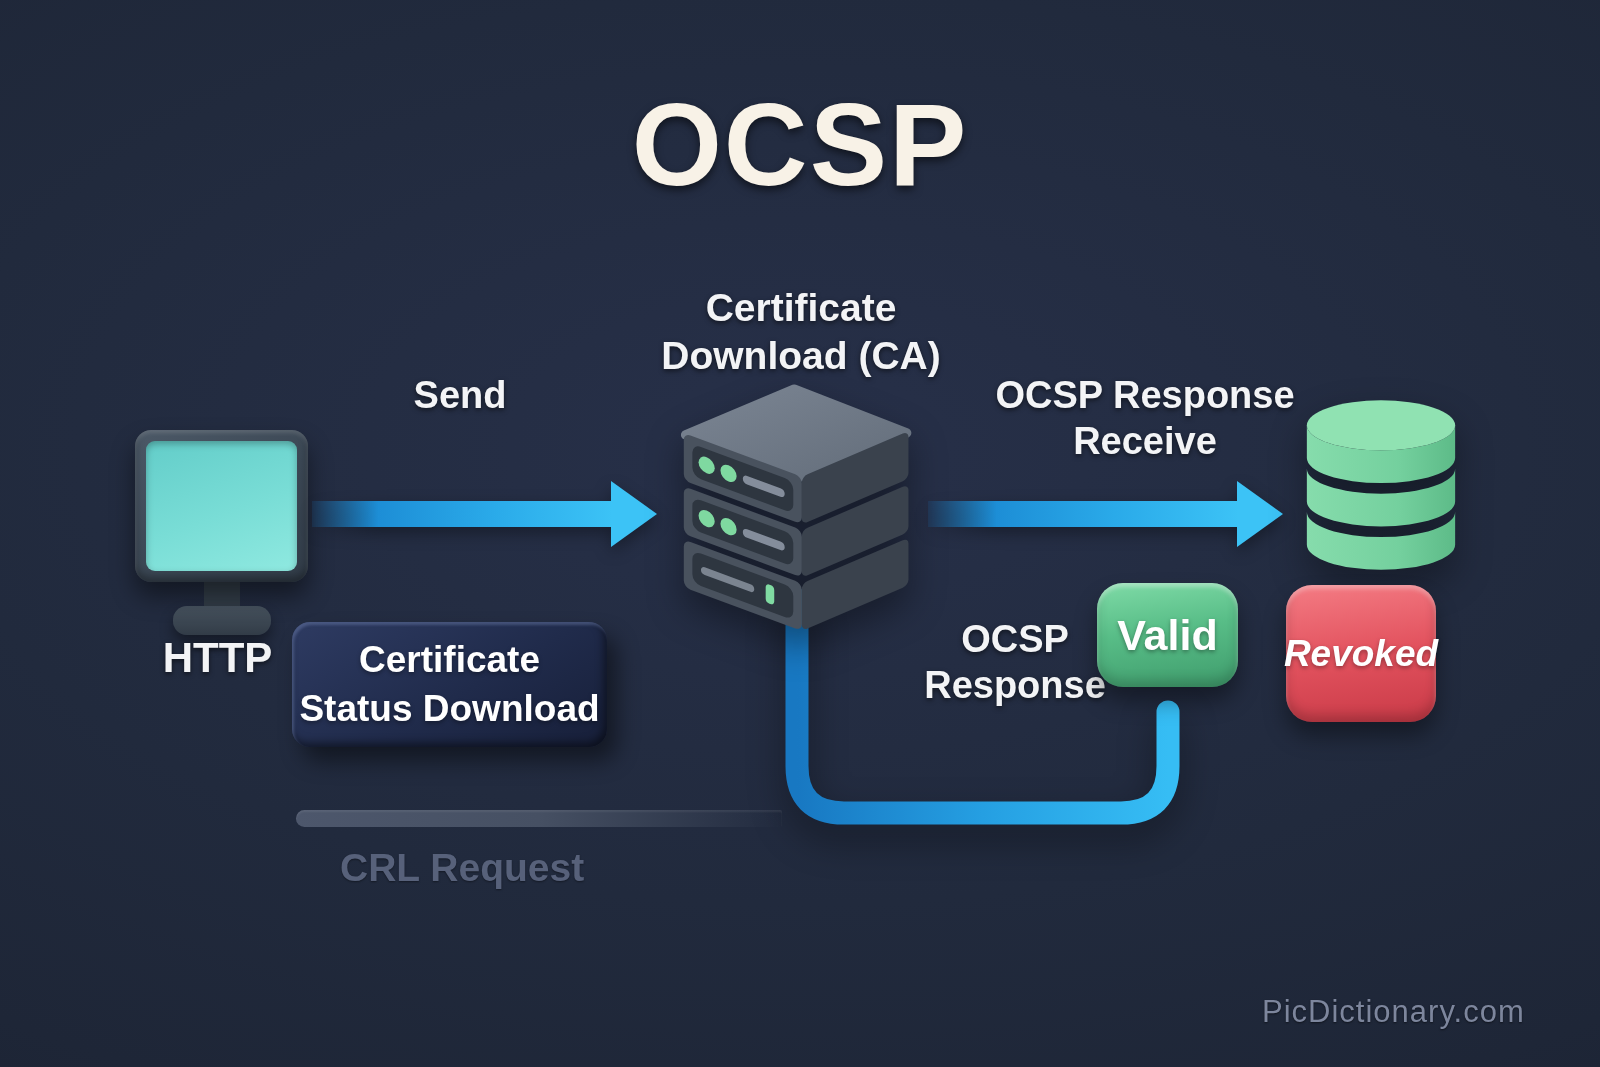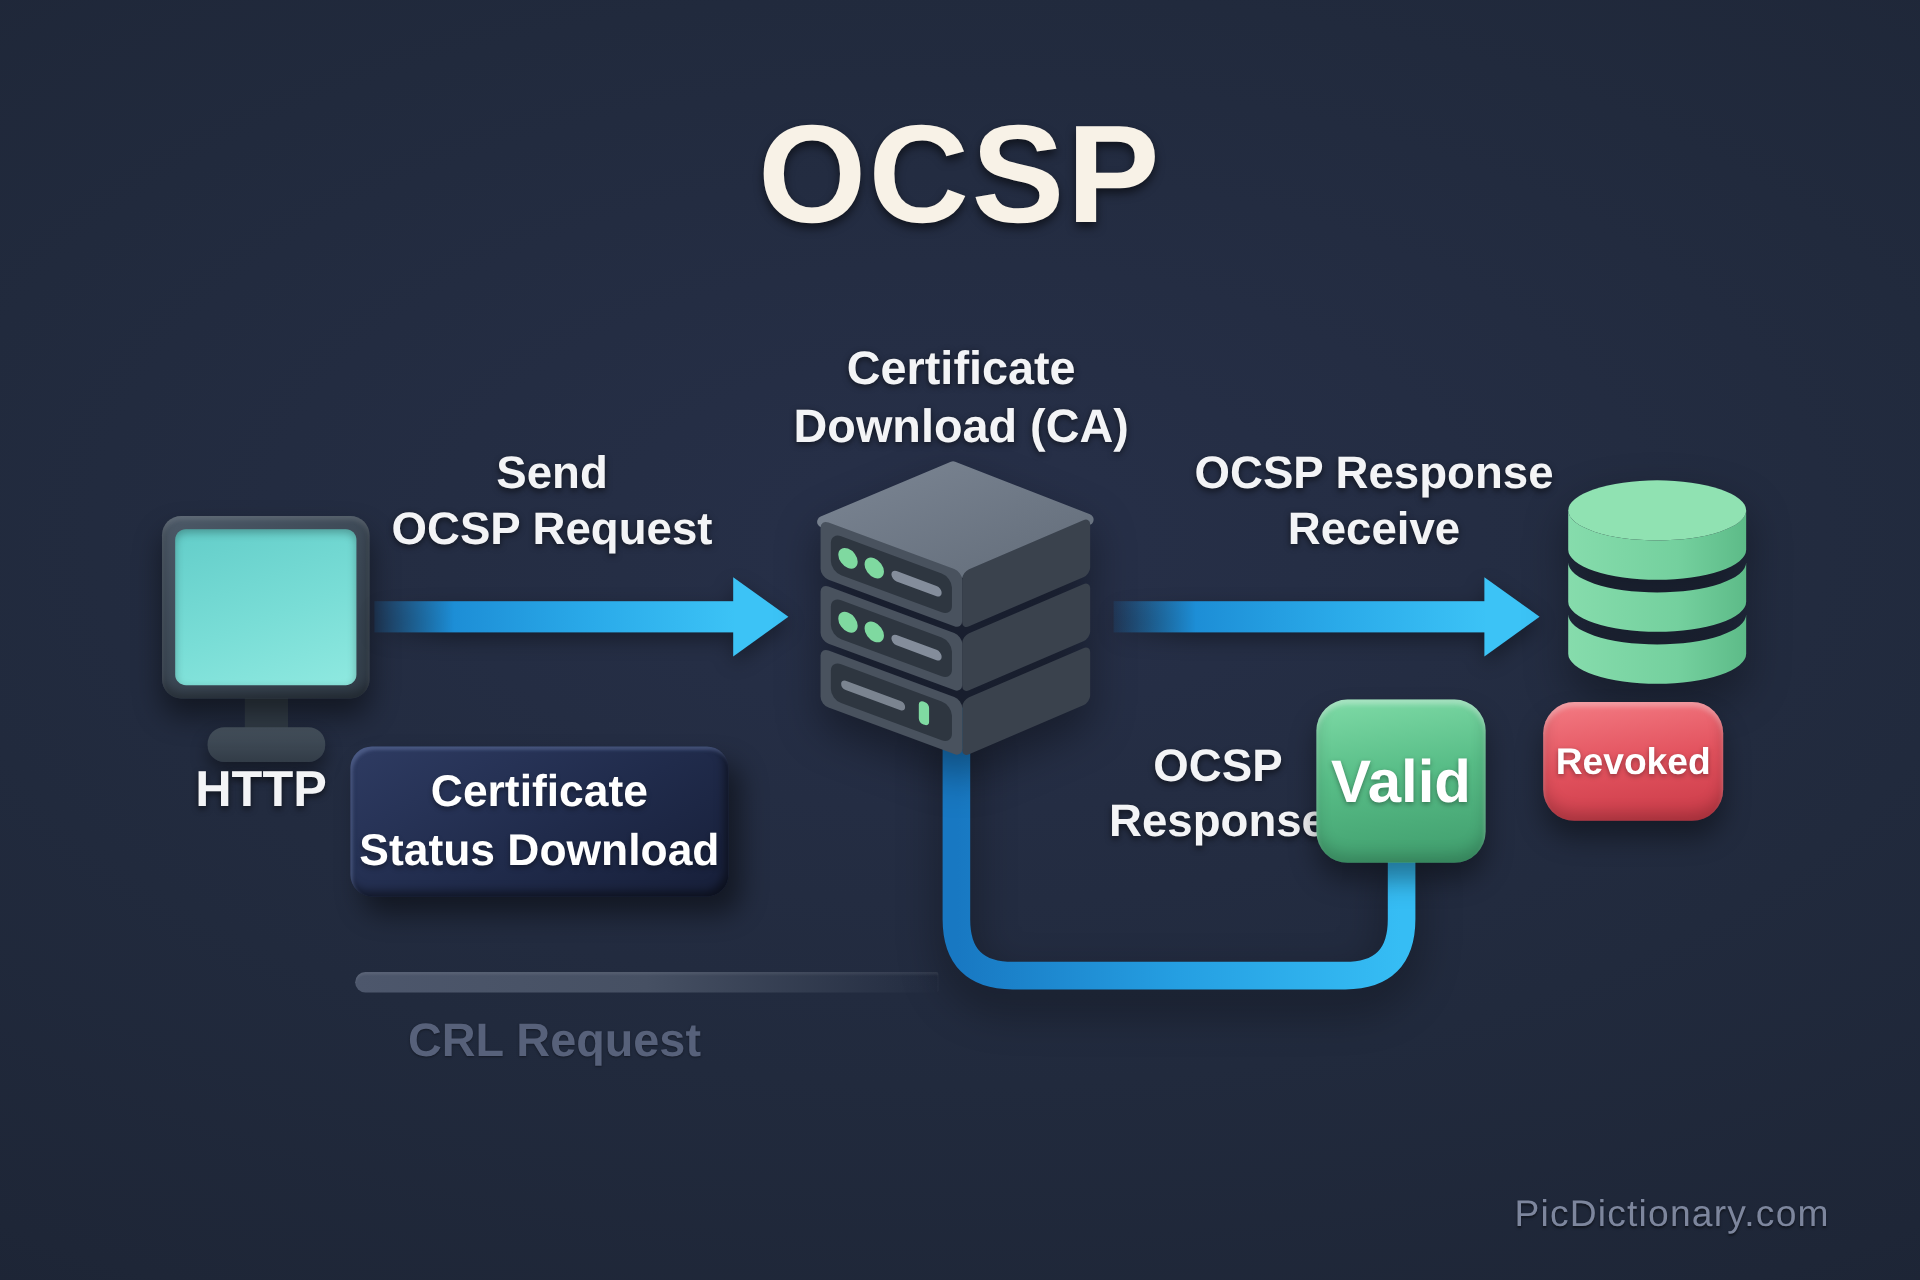--- a/index.html
+++ b/index.html
@@ -48,26 +48,26 @@
   #server-svg{left:680px;top:384px;width:238px;height:256px;}
   #db-svg{left:1303px;top:395px;width:156px;height:182px;}
   #connector-svg{left:0;top:0;width:1600px;height:1067px;pointer-events:none;}
 
   
   .badge{position:absolute;display:flex;flex-direction:column;align-items:center;justify-content:center;
     color:#ffffff;font-weight:bold;text-align:center;text-shadow:0 2px 4px rgba(0,0,0,.35);}
   .cert-badge{left:292px;top:622px;width:315px;height:125px;border-radius:18px;font-size:37px;line-height:1.3;
     background:linear-gradient(150deg,#2e3b62 0%,#202b4b 55%,#171f39 100%);
     box-shadow:inset 2px 3px 3px rgba(135,155,205,.35), inset -3px -4px 8px rgba(0,0,0,.5), 10px 14px 22px rgba(0,0,0,.45);}
-  .valid-badge{left:1097px;top:583px;width:141px;height:136px;border-radius:26px;font-size:50px;
+  .valid-badge{left:1097px;top:583px;width:141px;height:104px;border-radius:26px;font-size:43px;
     background:linear-gradient(172deg,#7fdba7 0%,#58bd87 45%,#3f9c6c 100%);
     box-shadow:inset 0 4px 4px rgba(255,255,255,.35), inset 0 -7px 12px rgba(0,0,0,.18), 0 14px 22px rgba(0,0,0,.38);}
-  .revoked-badge{left:1286px;top:585px;width:150px;height:99px;border-radius:26px;font-size:31px;
+  .revoked-badge{left:1286px;top:585px;width:150px;height:137px;border-radius:26px;font-size:37px;
     background:linear-gradient(172deg,#f47c84 0%,#e2525e 50%,#c93a47 100%);
-    box-shadow:inset 0 4px 4px rgba(255,255,255,.3), inset 0 -7px 12px rgba(0,0,0,.2), 0 14px 22px rgba(0,0,0,.38);}
+    box-shadow:inset 0 4px 4px rgba(255,255,255,.3), inset 0 -7px 12px rgba(0,0,0,.2), 0 14px 22px rgba(0,0,0,.38);font-style:italic;}
 
   
   .crl-bar{position:absolute;left:296px;top:810px;width:486px;height:17px;border-radius:10px 2px 2px 10px;
     background:linear-gradient(to right,#4d576c 0%,#465063 50%,rgba(70,80,99,0) 100%);
     box-shadow:inset 0 2px 2px rgba(255,255,255,.08);}
   .crl-label{position:absolute;left:340px;top:846px;font-size:39px;font-weight:bold;color:#57617a;
     text-shadow:0 1px 2px rgba(0,0,0,.4);}
 
   .watermark{position:absolute;left:1262px;top:994px;font-size:31px;font-weight:normal;color:#7d869d;
     letter-spacing:1px;text-shadow:0 1px 2px rgba(0,0,0,.5);}
@@ -100,21 +100,20 @@
     </div>
   </div>
   <div class="lbl http-label">HTTP</div>
 
   <div class="arrow arrow-send">
     <div class="shaft"></div>
     <div class="head"></div>
   </div>
   <div class="lbl send-label">
     <span>Send</span>
-    <span>OCSP Request</span>
   </div>
 
   <div class="lbl ca-label">
     <span>Certificate</span>
     <span>Download (CA)</span>
   </div>
   <svg id="server-svg" class="icon-svg" viewBox="0 0 250 266" xmlns="http://www.w3.org/2000/svg" aria-hidden="true">
     <defs>
       <linearGradient id="topFace" x1="0" y1="0" x2="1" y2="1">
         <stop offset="0" stop-color="#7b8593"></stop>

